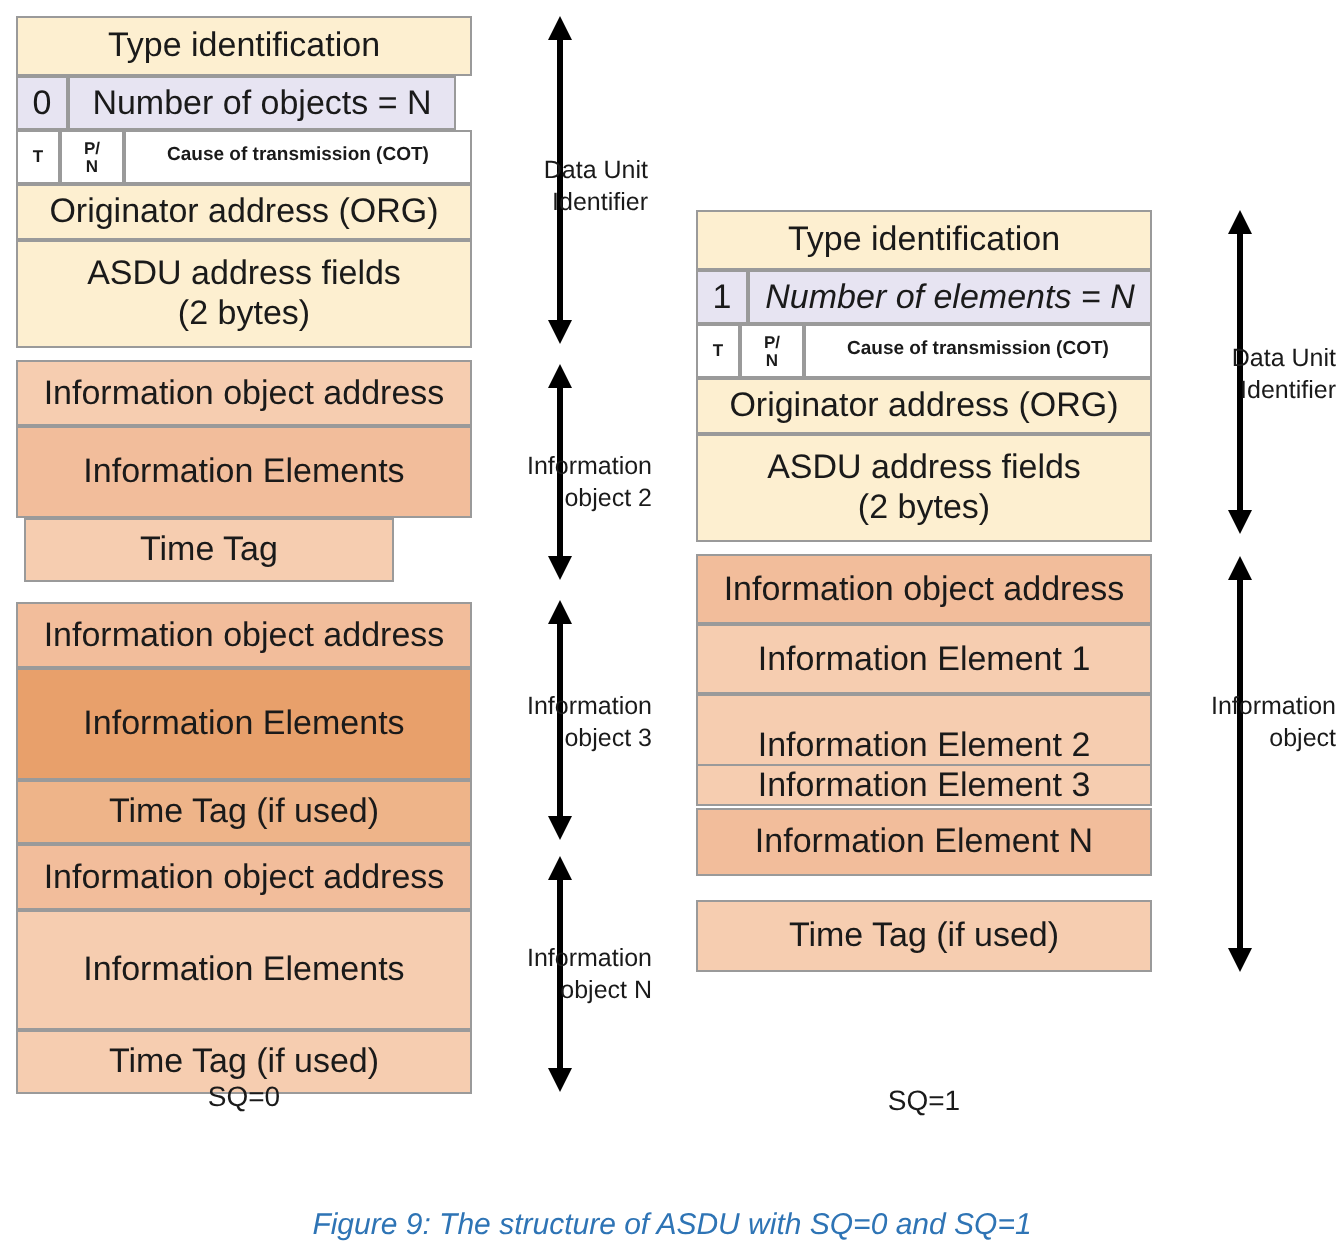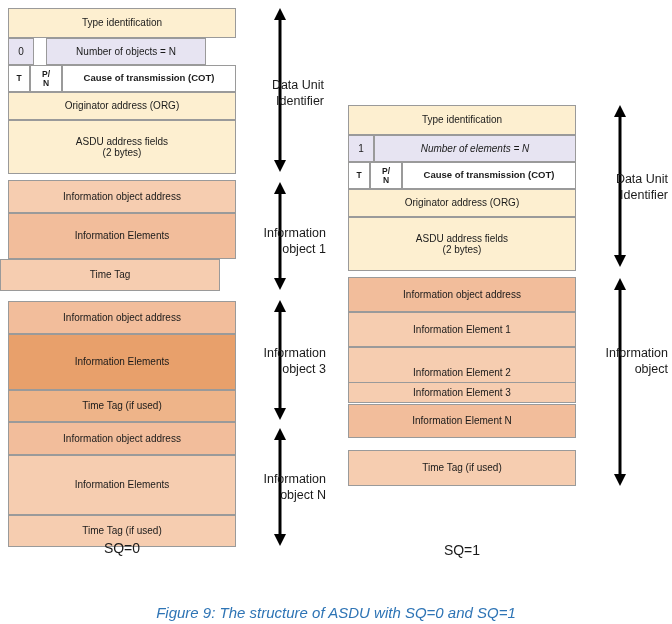--- a/index.html
+++ b/index.html
@@ -24,21 +24,21 @@
 
   
   .cell {
     position: absolute;
     box-sizing: border-box;
     border: 1px solid #9a9a9a;
     display: flex;
     align-items: center;
     justify-content: center;
     text-align: center;
-    font-size: 10px;
+    font-size: 17px;
     line-height: 1.15;
     color: #1a1a1a;
     padding: 0 2px;
   }
   .cell.small {
     font-size: 8.5px;
     font-weight: bold;
   }
   .cell.cot {
     font-size: 9.5px;
@@ -94,21 +94,21 @@
 
   <div>
 
     <div class="cell c-cream" style="left:8px; top:8px; width:228px; height:30px;">
       <span>Type identification</span>
     </div>
 
     <div class="cell c-lav" style="left:8px; top:38px; width:26px; height:27px;">
       <span>0</span>
     </div>
-    <div class="cell c-lav" style="left:46px; top:38px; width:160px; height:27px;text-align:right;">
+    <div class="cell c-lav" style="left:34px; top:38px; width:194px; height:27px;text-align:right;">
       <span>Number of objects = N</span>
     </div>
 
     <div class="cell c-white small" style="left:8px; top:65px; width:22px; height:27px;">
       <span>T</span>
     </div>
     <div class="cell c-white small multiline" style="left:30px; top:65px; width:32px; height:27px; line-height:1.0;">
       <span style="white-space:pre-line;">P/
 N</span>
     </div>
@@ -124,21 +124,21 @@
       <span>ASDU address fields</span>
       <span>(2 bytes)</span>
     </div>
 
     <div class="cell c-peach1" style="left:8px; top:180px; width:228px; height:33px;">
       <span>Information object address</span>
     </div>
     <div class="cell c-peach2" style="left:8px; top:213px; width:228px; height:46px;">
       <span>Information Elements</span>
     </div>
-    <div class="cell c-peach1" style="left:0; top:259px; width:220px; height:32px;">
+    <div class="cell c-peach1" style="left:12px; top:259px; width:185px; height:32px;">
       <span>Time Tag</span>
     </div>
 
     <div class="cell c-peach2" style="left:8px; top:301px; width:228px; height:33px;">
       <span>Information object address</span>
     </div>
     <div class="cell c-peach3" style="left:8px; top:334px; width:228px; height:56px;">
       <span>Information Elements</span>
     </div>
     <div class="cell c-peach4" style="left:8px; top:390px; width:228px; height:32px;">
@@ -174,21 +174,21 @@
 
   <div class="arrow" style="left:273px; top:182px; height:108px;">
     <svg width="14" height="108" viewBox="0 0 14 108">
       <line x1="7" y1="10" x2="7" y2="98" stroke="#000" stroke-width="3"></line>
       <polygon points="7,0 1,12 13,12" fill="#000"></polygon>
       <polygon points="7,108 1,96 13,96" fill="#000"></polygon>
     </svg>
   </div>
   <div class="label" style="left:236px; top:226px; width:90px;">
     <div>Information</div>
-    <div>object 1</div>
+    <div>object 2</div>
   </div>
 
   <div class="arrow" style="left:273px; top:300px; height:120px;">
     <svg width="14" height="120" viewBox="0 0 14 120">
       <line x1="7" y1="10" x2="7" y2="110" stroke="#000" stroke-width="3"></line>
       <polygon points="7,0 1,12 13,12" fill="#000"></polygon>
       <polygon points="7,120 1,108 13,108" fill="#000"></polygon>
     </svg>
   </div>
   <div class="label" style="left:236px; top:346px; width:90px;">

